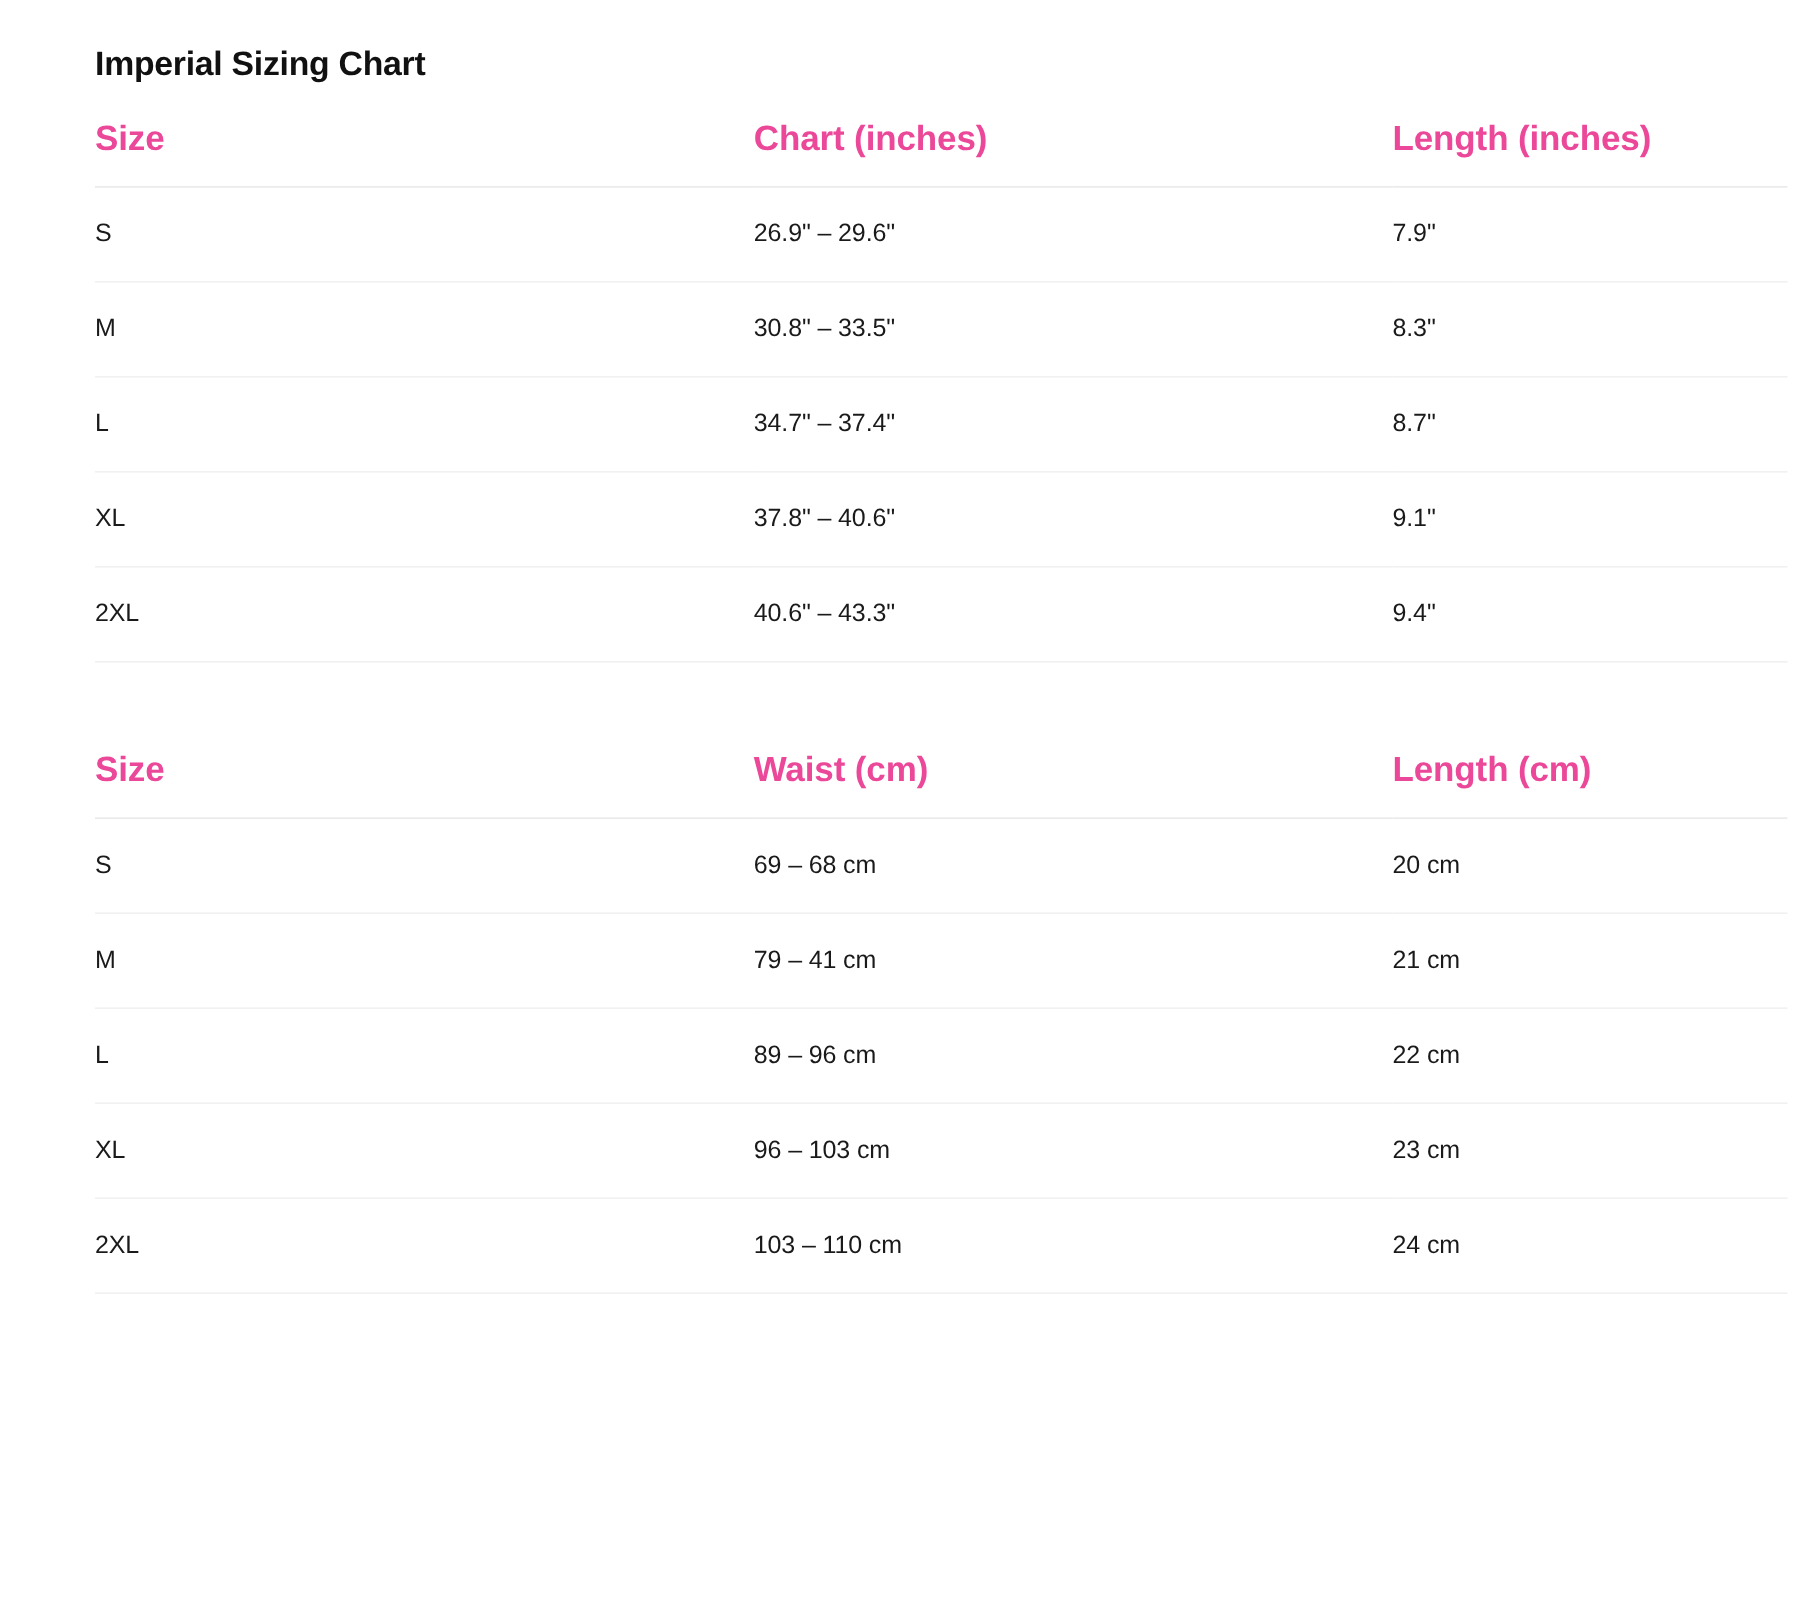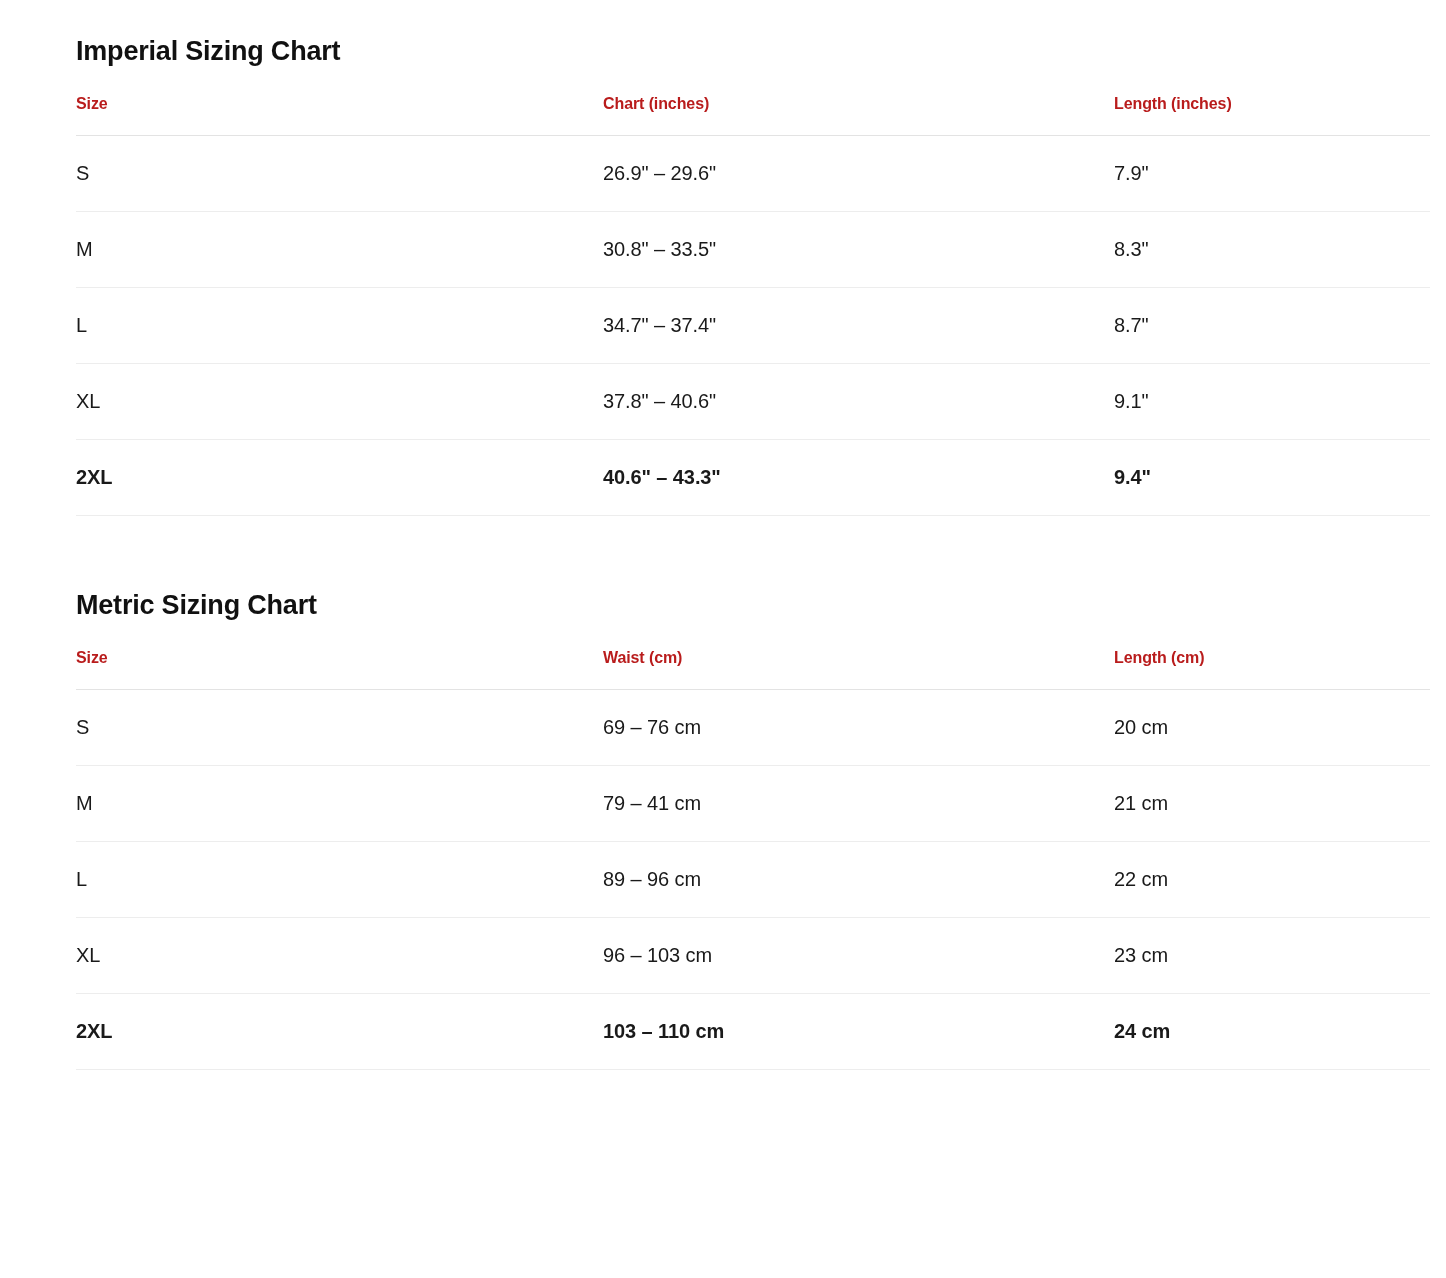--- a/index.html
+++ b/index.html
@@ -37,39 +37,38 @@
     border-collapse: collapse;
     margin-top: 28px;
     table-layout: fixed;
   }
   table.sizing col.c-size   { width: 527px; }
   table.sizing col.c-waist  { width: 511px; }
   table.sizing col.c-length { width: 316px; }
 
   table.sizing thead th {
     text-align: left;
-    font-size: 16px;
+    font-size: 28px;
     font-weight: bold;
-    color: #b91c1c;
+    color: #ec4899;
     padding: 0 0 22px 0;
     border-bottom: 1px solid #e3e3e3;
     letter-spacing: -0.1px;
   }
   table.sizing tbody td {
     text-align: left;
     font-size: 20px;
     font-weight: normal;
     color: #1a1a1a;
     padding: 26px 0 26px 0;
     border-bottom: 1px solid #ededed;
     letter-spacing: -0.1px;
   }
   table.sizing tbody tr:last-child td {
     border-bottom: 1px solid #ededed;
-    font-weight: bold;
   }
   .spacer-between {
     height: 42px;
   }
   .bottom-pad { height: 30px; }
 </style>
 </head>
 <body>
 
 <div class="page">
@@ -116,39 +115,38 @@
           <td>40.6" – 43.3"</td>
           <td>9.4"</td>
         </tr>
       </tbody>
     </table>
   </div>
 
   <div class="spacer-between"></div>
 
   <div class="section section-2">
-    <h2 class="section-title">Metric Sizing Chart</h2>
 
     <table class="sizing">
       <colgroup>
         <col class="c-size">
         <col class="c-waist">
         <col class="c-length">
       </colgroup>
       <thead>
         <tr>
           <th>Size</th>
           <th>Waist (cm)</th>
           <th>Length (cm)</th>
         </tr>
       </thead>
       <tbody>
         <tr>
           <td>S</td>
-          <td>69 – 76 cm</td>
+          <td>69 – 68 cm</td>
           <td>20 cm</td>
         </tr>
         <tr>
           <td>M</td>
           <td>79 – 41 cm</td>
           <td>21 cm</td>
         </tr>
         <tr>
           <td>L</td>
           <td>89 – 96 cm</td>

